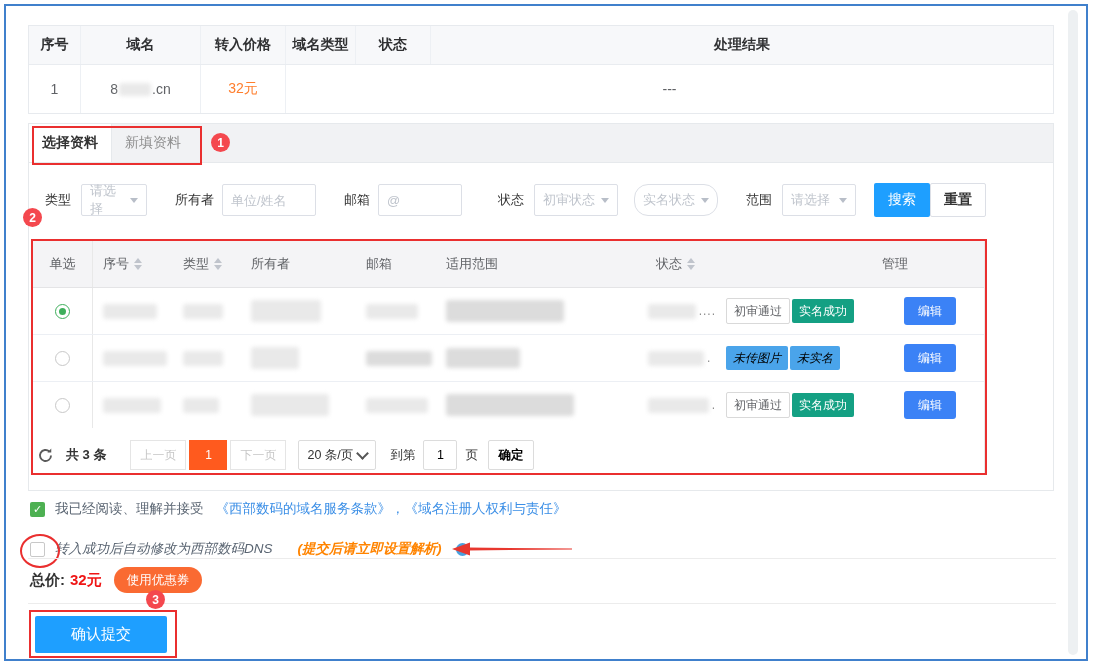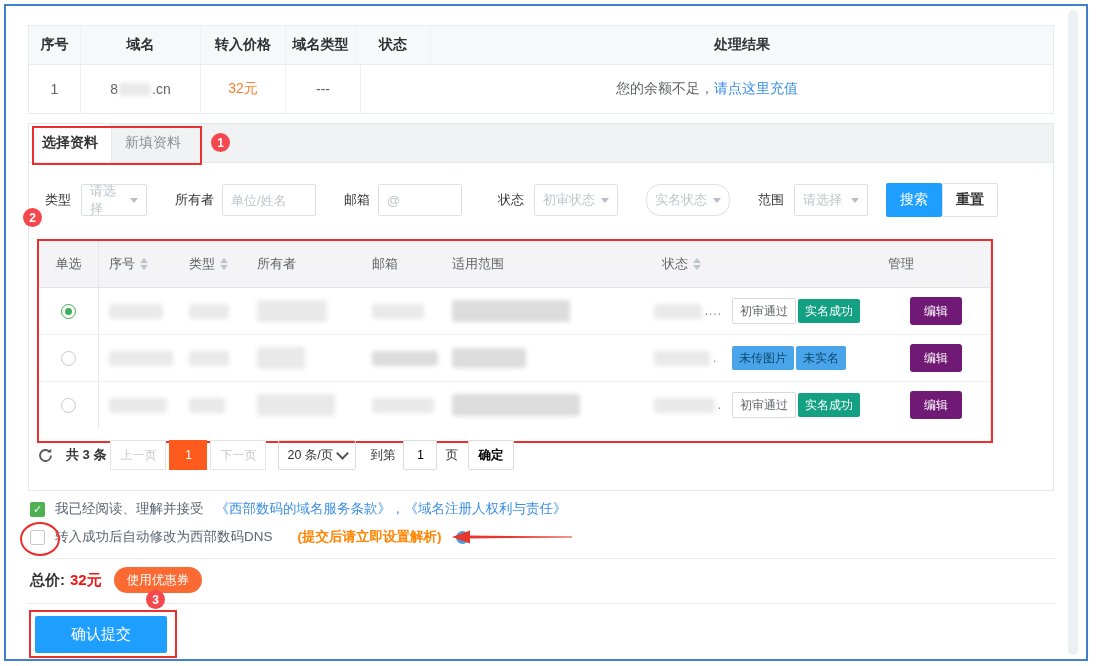--- a/index.html
+++ b/index.html
@@ -41,41 +41,41 @@
   .sel{height:32px;border:1px solid #dcdfe6;border-radius:2px;display:flex;align-items:center;justify-content:space-between;
        padding:0 8px;color:#bfc4cc;background:#fff;box-sizing:border-box;cursor:pointer;}
   .caret{width:0;height:0;border:4px solid transparent;border-top:5px solid #b8bec8;margin-top:5px;margin-left:6px;}
   .inp{height:32px;border:1px solid #dcdfe6;border-radius:2px;padding:0 8px;font-size:13px;color:#333;box-sizing:border-box;outline:none;}
   input::placeholder{color:#bfc4cc;}
   .btn{cursor:pointer;border:none;border-radius:2px;font-family:inherit;}
   .btn-search{height:34px;width:56px;background:#1e9fff;color:#fff;font-size:14px;}
   .btn-reset{height:34px;width:56px;background:#fff;color:#333;font-weight:700;border:1px solid #dcdfe6;font-size:14px;}
 
   
-  .redbox{position:absolute;left:8px;top:115px;width:956px;height:204px;border:2px solid #ea2f2f;background:#fff;box-sizing:border-box;}
+  .redbox{position:absolute;left:2px;top:115px;width:956px;height:236px;border:2px solid #ea2f2f;background:#fff;box-sizing:border-box;}
   .itable{width:952px;height:100%;border-right:1px solid #e8e8e8;box-sizing:border-box;font-size:13px;color:#606266;}
   .irow{display:flex;height:46px;align-items:center;border-bottom:1px solid #eceff4;background:#fff;}
   .irow:last-child{border-bottom:none;}
   .ihead{display:flex;height:47px;align-items:center;background:#f4f4f6;border-bottom:1px solid #e4e4e6;box-sizing:border-box;}
   .col{display:flex;align-items:center;height:100%;box-sizing:border-box;padding-left:10px;}
   .col-radio{width:60px;justify-content:center;padding-left:0;border-right:1px solid #e8e8e8;}
   .col-idx{width:80px}.col-type{width:68px}.col-owner{width:115px}.col-email{width:80px}
   .col-scope{width:210px}.col-time{width:70px}.col-status{width:150px}.col-manage{flex:1;justify-content:center;}
   .sort{display:inline-flex;flex-direction:column;margin-left:5px;gap:2px;}
   .sort i{width:0;height:0;border-left:4px solid transparent;border-right:4px solid transparent;display:block;}
   .sort .up{border-bottom:5px solid #c0c4cc;}
   .sort .down{border-top:5px solid #c0c4cc;}
   .radio{width:15px;height:15px;border-radius:50%;background:#fff;border:1px solid #c8c8c8;display:flex;align-items:center;justify-content:center;cursor:pointer;box-sizing:border-box;}
   .radio.on{border:1px solid #3eaf5b;}
   .radio.on::after{content:"";width:7px;height:7px;border-radius:50%;background:#3eaf5b;}
   .badge{display:inline-flex;align-items:center;height:24px;padding:0 7px;font-size:12px;border-radius:2px;white-space:nowrap;}
   .badge.outline{border:1px solid #d9d9d9;background:#fff;color:#606266;}
   .badge.green{background:#14a083;color:#fff;}
-  .badge.blue{background:#4aa4ea;color:#0c4a6e;}
-  .btn-edit{background:#701a75;color:#fff;font-size:12px;height:28px;width:52px;border-radius:3px;}
+  .badge.blue{background:#4aa4ea;color:#000000;font-style:italic;}
+  .btn-edit{background:#3b82f6;color:#fff;font-size:12px;height:28px;width:52px;border-radius:3px;}
   .dots{color:#8a8a8a;font-size:12px;margin-left:3px;letter-spacing:1px;}
 
   
   .pager{position:absolute;left:8px;top:316px;display:flex;align-items:center;font-size:12.5px;color:#333;}
   .pg-total{font-weight:700;margin-left:12px;font-size:13px;}
   .pg-btn{height:30px;line-height:28px;width:56px;text-align:center;border:1px solid #e5e5e5;background:#fff;color:#c6c6c6;font-size:12px;box-sizing:border-box;cursor:pointer;}
   .pg-cur{height:30px;line-height:30px;width:38px;text-align:center;background:#ff5a1e;color:#fff;font-size:12px;cursor:pointer;}
   .pg-size{height:30px;width:78px;border:1px solid #dcdcdc;border-radius:2px;display:flex;align-items:center;justify-content:space-between;padding:0 8px;box-sizing:border-box;cursor:pointer;}
   .chev{width:7px;height:7px;border-right:2px solid #555;border-bottom:2px solid #555;transform:rotate(45deg);margin-top:-4px;}
   .pg-input{width:34px;height:30px;border:1px solid #dcdcdc;border-radius:2px;text-align:center;font-size:12.5px;box-sizing:border-box;outline:none;}
@@ -119,24 +119,20 @@
     </div>
     <div class="t-drow">
       <div class="tcell tc1">1</div>
       <div class="tcell tc2">
         <span>8</span>
         <span class="blur" style="width:32px;height:13px;margin:0 1px;"></span>
         <span>.cn</span>
       </div>
       <div class="tcell tc3 price">32元</div>
       <div class="tcell tc5">---</div>
-      <div class="tcell">
-        <span>您的余额不足，</span>
-        <span class="link">请点这里充值</span>
-      </div>
     </div>
   </div>
 
   <div class="panel">
     <div class="tabstrip">
       <div class="tab active">选择资料</div>
       <div class="tab inactive">新填资料</div>
       <div class="tabs-box"></div>
       <div class="step step1">1</div>
     </div>
@@ -149,21 +145,21 @@
       </div>
       <span class="flabel" style="margin-left:28px;">所有者</span>
       <input class="inp" style="width: 94px; margin-left: 8px;" placeholder="单位/姓名">
       <span class="flabel" style="margin-left:28px;">邮箱</span>
       <input class="inp" style="width: 84px; margin-left: 8px;" placeholder="@">
       <span class="flabel" style="margin-left:36px;">状态</span>
       <div class="sel" style="width:84px;margin-left:10px;">
         <span>初审状态</span>
         <span class="caret"></span>
       </div>
-      <div class="sel" style="width:84px;margin-left:28px;border-radius:14px;">
+      <div class="sel" style="width:84px;margin-left:16px;border-radius:14px;">
         <span>实名状态</span>
         <span class="caret"></span>
       </div>
       <span class="flabel" style="margin-left:28px;">范围</span>
       <div class="sel" style="width:74px;margin-left:10px;">
         <span>请选择</span>
         <span class="caret"></span>
       </div>
       <button class="btn btn-search" style="margin-left:18px;">搜索</button>
       <button class="btn btn-reset">重置</button>
@@ -299,21 +295,21 @@
         </div>
       </div>
     </div>
 
     <div class="pager">
       <svg width="17" height="17" viewBox="0 0 20 20" style="cursor:pointer;">
         <path d="M16.5 10a6.5 6.5 0 1 1-2-4.7" fill="none" stroke="#5a5a5a" stroke-width="2.2"></path>
         <path d="M16.8 1.8v4.6h-4.6z" fill="#5a5a5a"></path>
       </svg>
       <span class="pg-total">共 3 条</span>
-      <span class="pg-btn" style="margin-left:4px;">上一页</span>
+      <span class="pg-btn" style="margin-left:24px;">上一页</span>
       <span class="pg-cur" style="margin-left:3px;">1</span>
       <span class="pg-btn" style="margin-left:3px;">下一页</span>
       <div class="pg-size" style="margin-left:12px;">
         <span>20 条/页</span>
         <span class="chev"></span>
       </div>
       <span style="margin-left:14px;">到第</span>
       <input class="pg-input" style="margin-left: 8px;" value="1">
       <span style="margin-left:8px;">页</span>
       <button class="btn pg-ok" style="margin-left:10px;">确定</button>
@@ -321,21 +317,21 @@
   </div>
 
   <div class="agree" style="top:494px;">
     <span class="cb checked">
         <span>✓</span>
       </span>
     <span style="margin-left:10px;">我已经阅读、理解并接受</span>
     <span class="link" style="margin-left:12px;font-size:13.5px;">《西部数码的域名服务条款》，《域名注册人权利与责任》</span>
   </div>
 
-  <div class="agree" style="top:522px;">
+  <div class="agree" style="top:534px;font-style:italic;">
     <span class="cb-wrap">
       <span class="cb empty"></span>
       <span class="hl-circle"></span>
     </span>
     <span style="margin-left:10px;">转入成功后自动修改为西部数码DNS</span>
     <span class="orange-note">(提交后请立即设置解析)</span>
     <span class="arrow-wrap">
       <span class="help-dot"></span>
       <svg width="120" height="16" viewBox="0 0 120 16">
         <polygon points="0,8 18,1.5 18,14.5" fill="#e8372e"></polygon>

